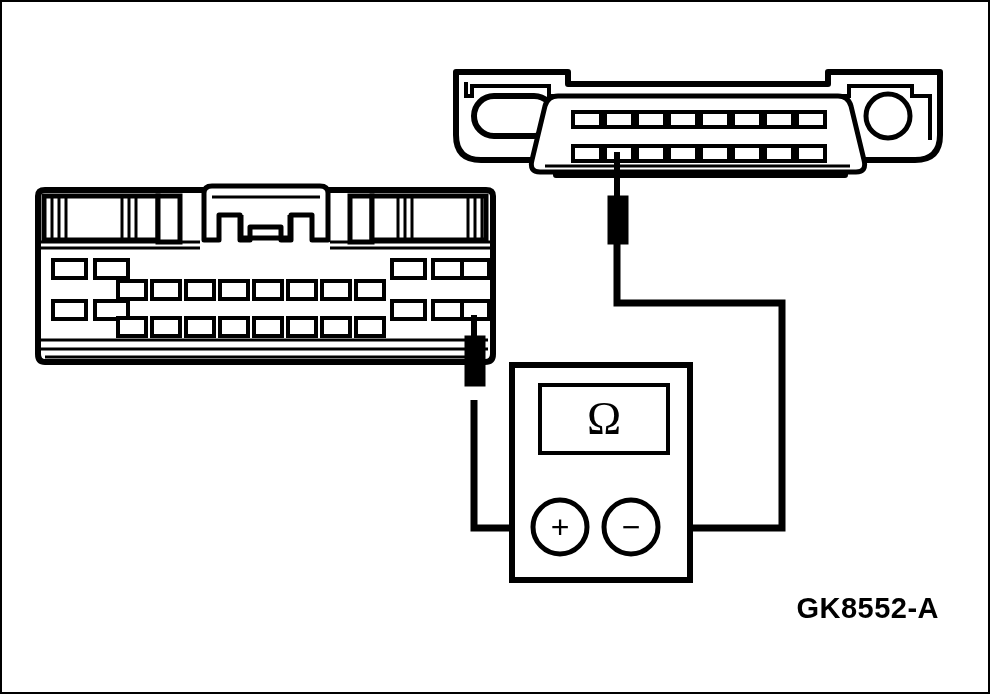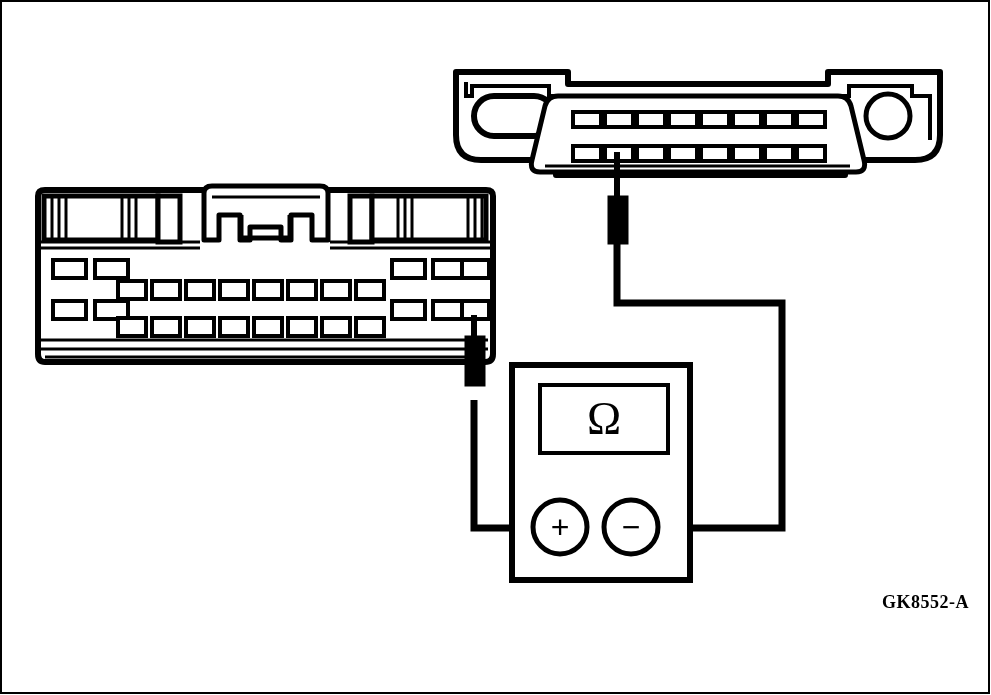--- a/index.html
+++ b/index.html
@@ -19,24 +19,24 @@
   }
   #diagram-svg {
     position: absolute;
     top: 0;
     left: 0;
     width: 991px;
     height: 695px;
   }
   .fig-label {
     position: absolute;
-    right: 22px;
+    right: 52px;
     top: 592px;
-    font-family: Liberation Serif, serif;
-    font-size: 18px;
+    font-family: Liberation Sans, sans-serif;
+    font-size: 29px;
     font-weight: bold;
     letter-spacing: 0.5px;
     color: #000000;
     white-space: nowrap;
   }
 </style>
 </head>
 <body>
 
 <div id="diagram-root">

